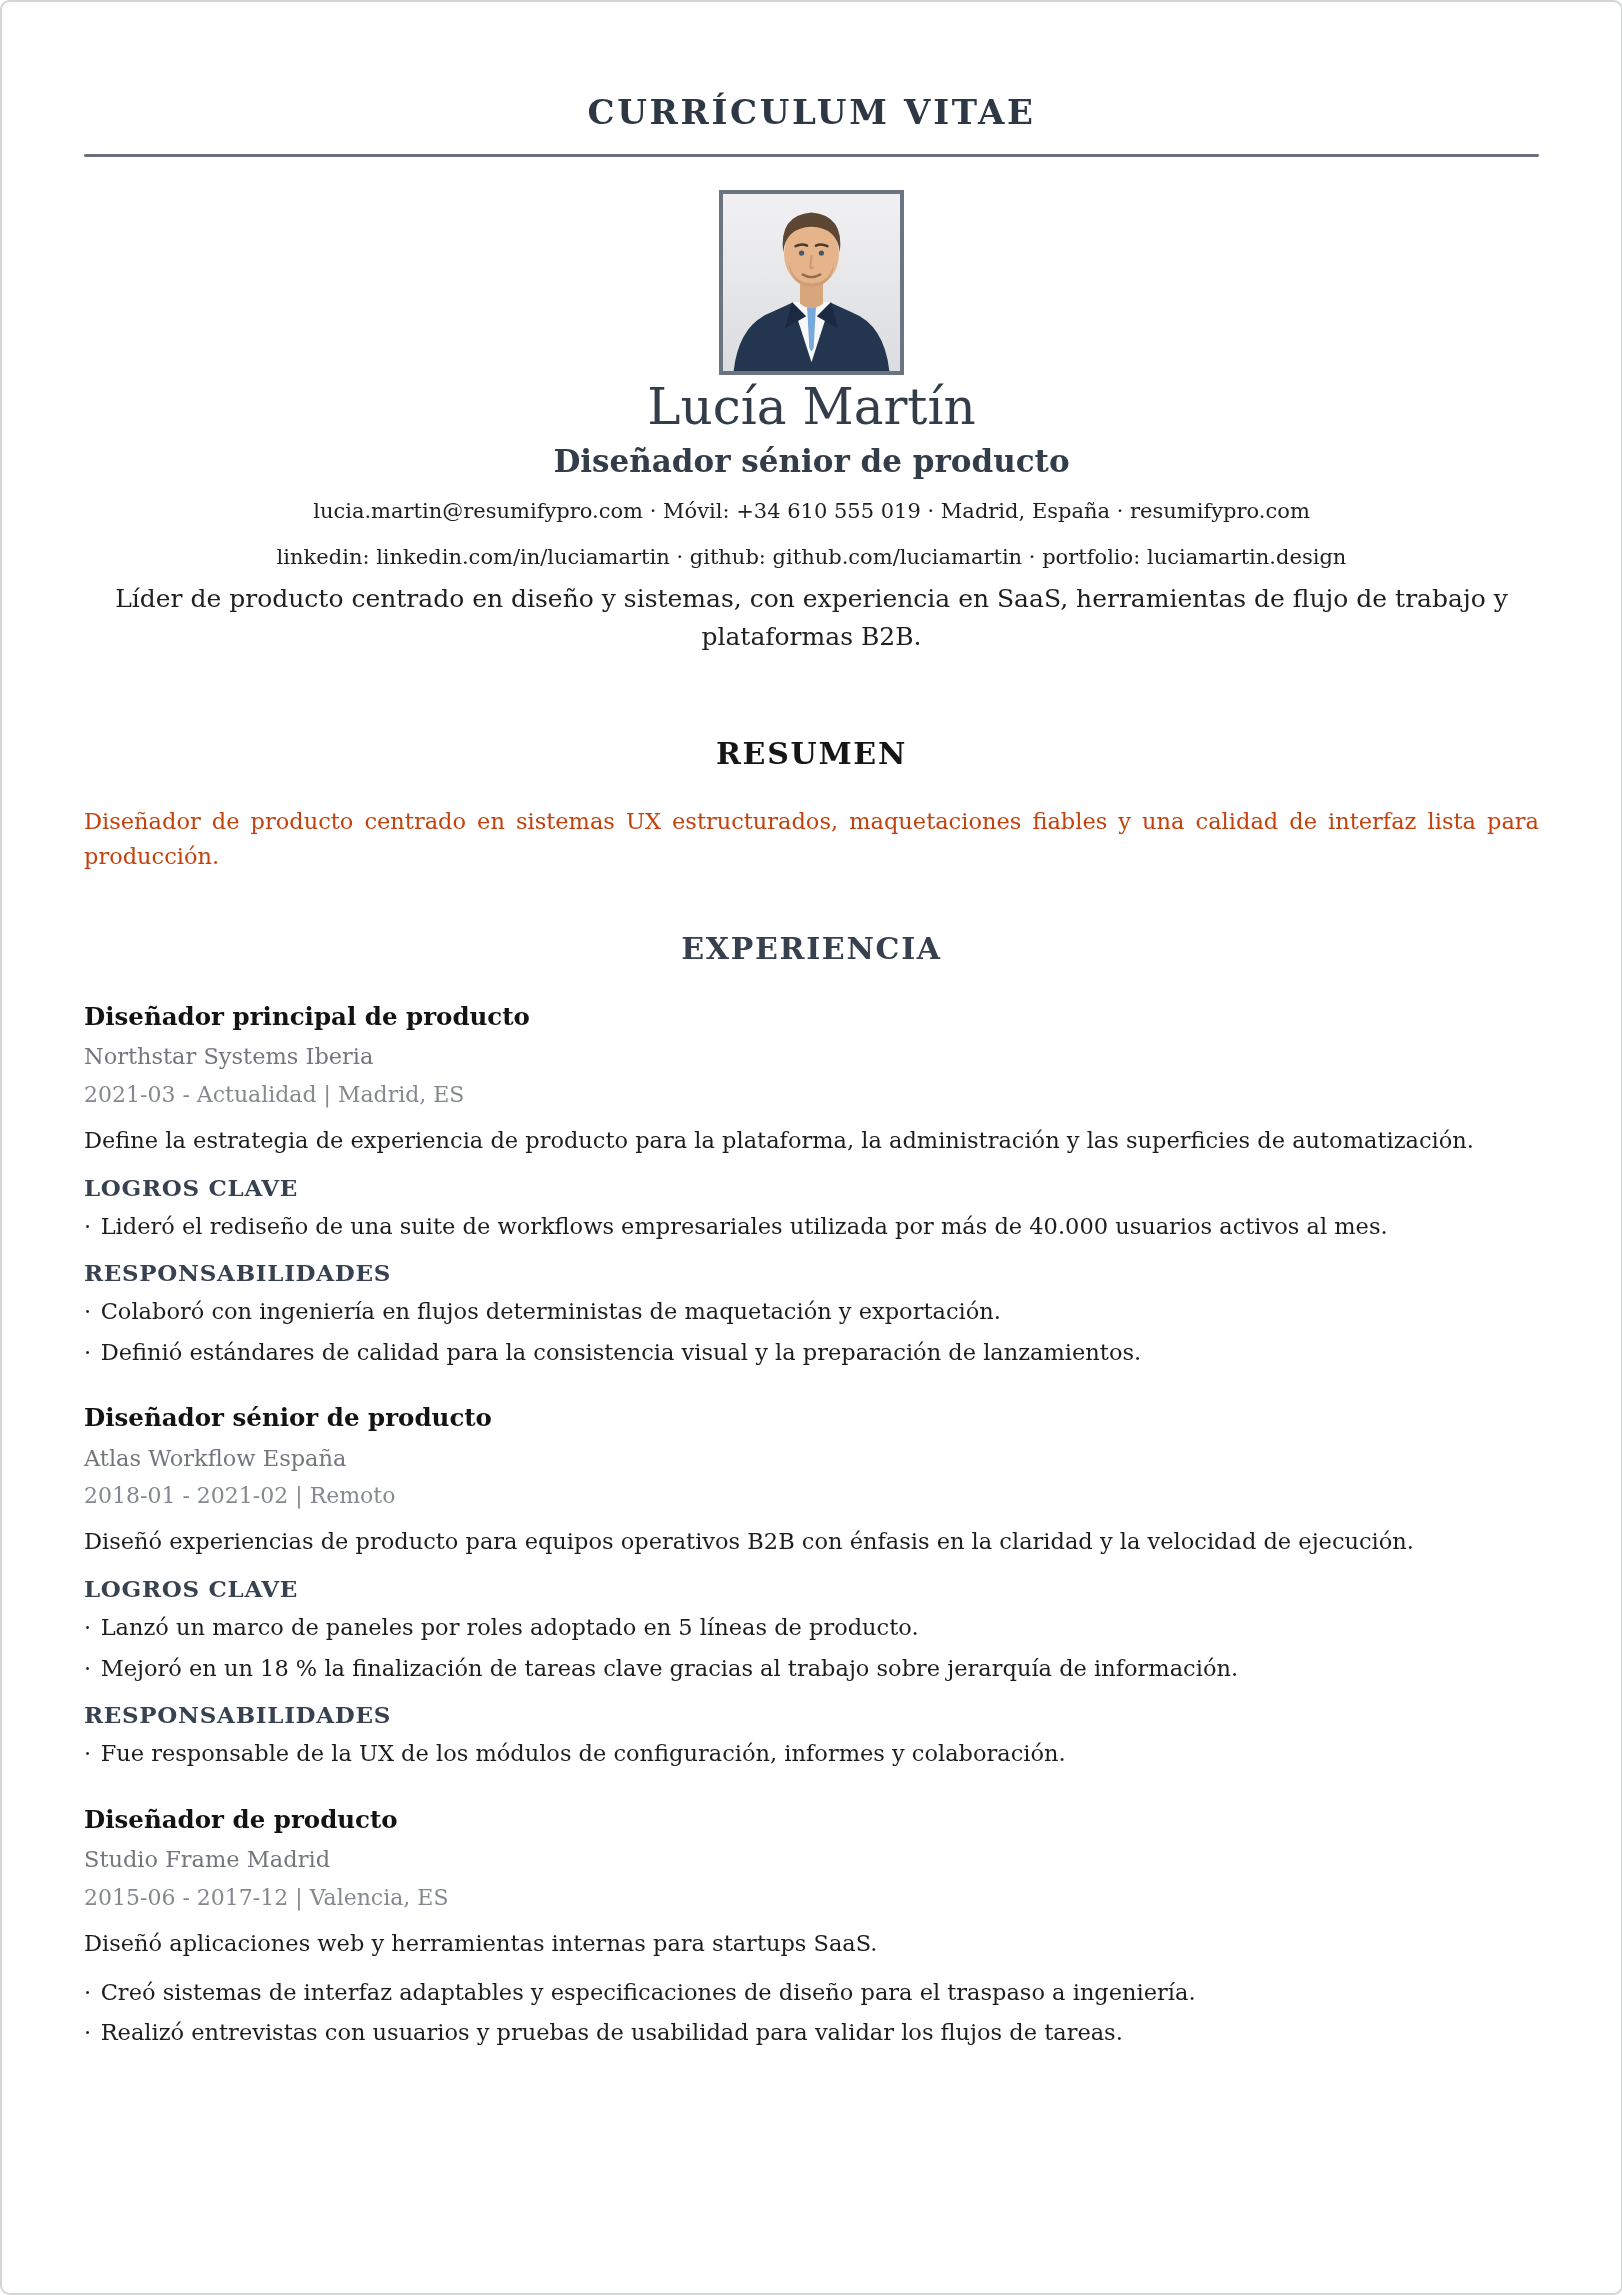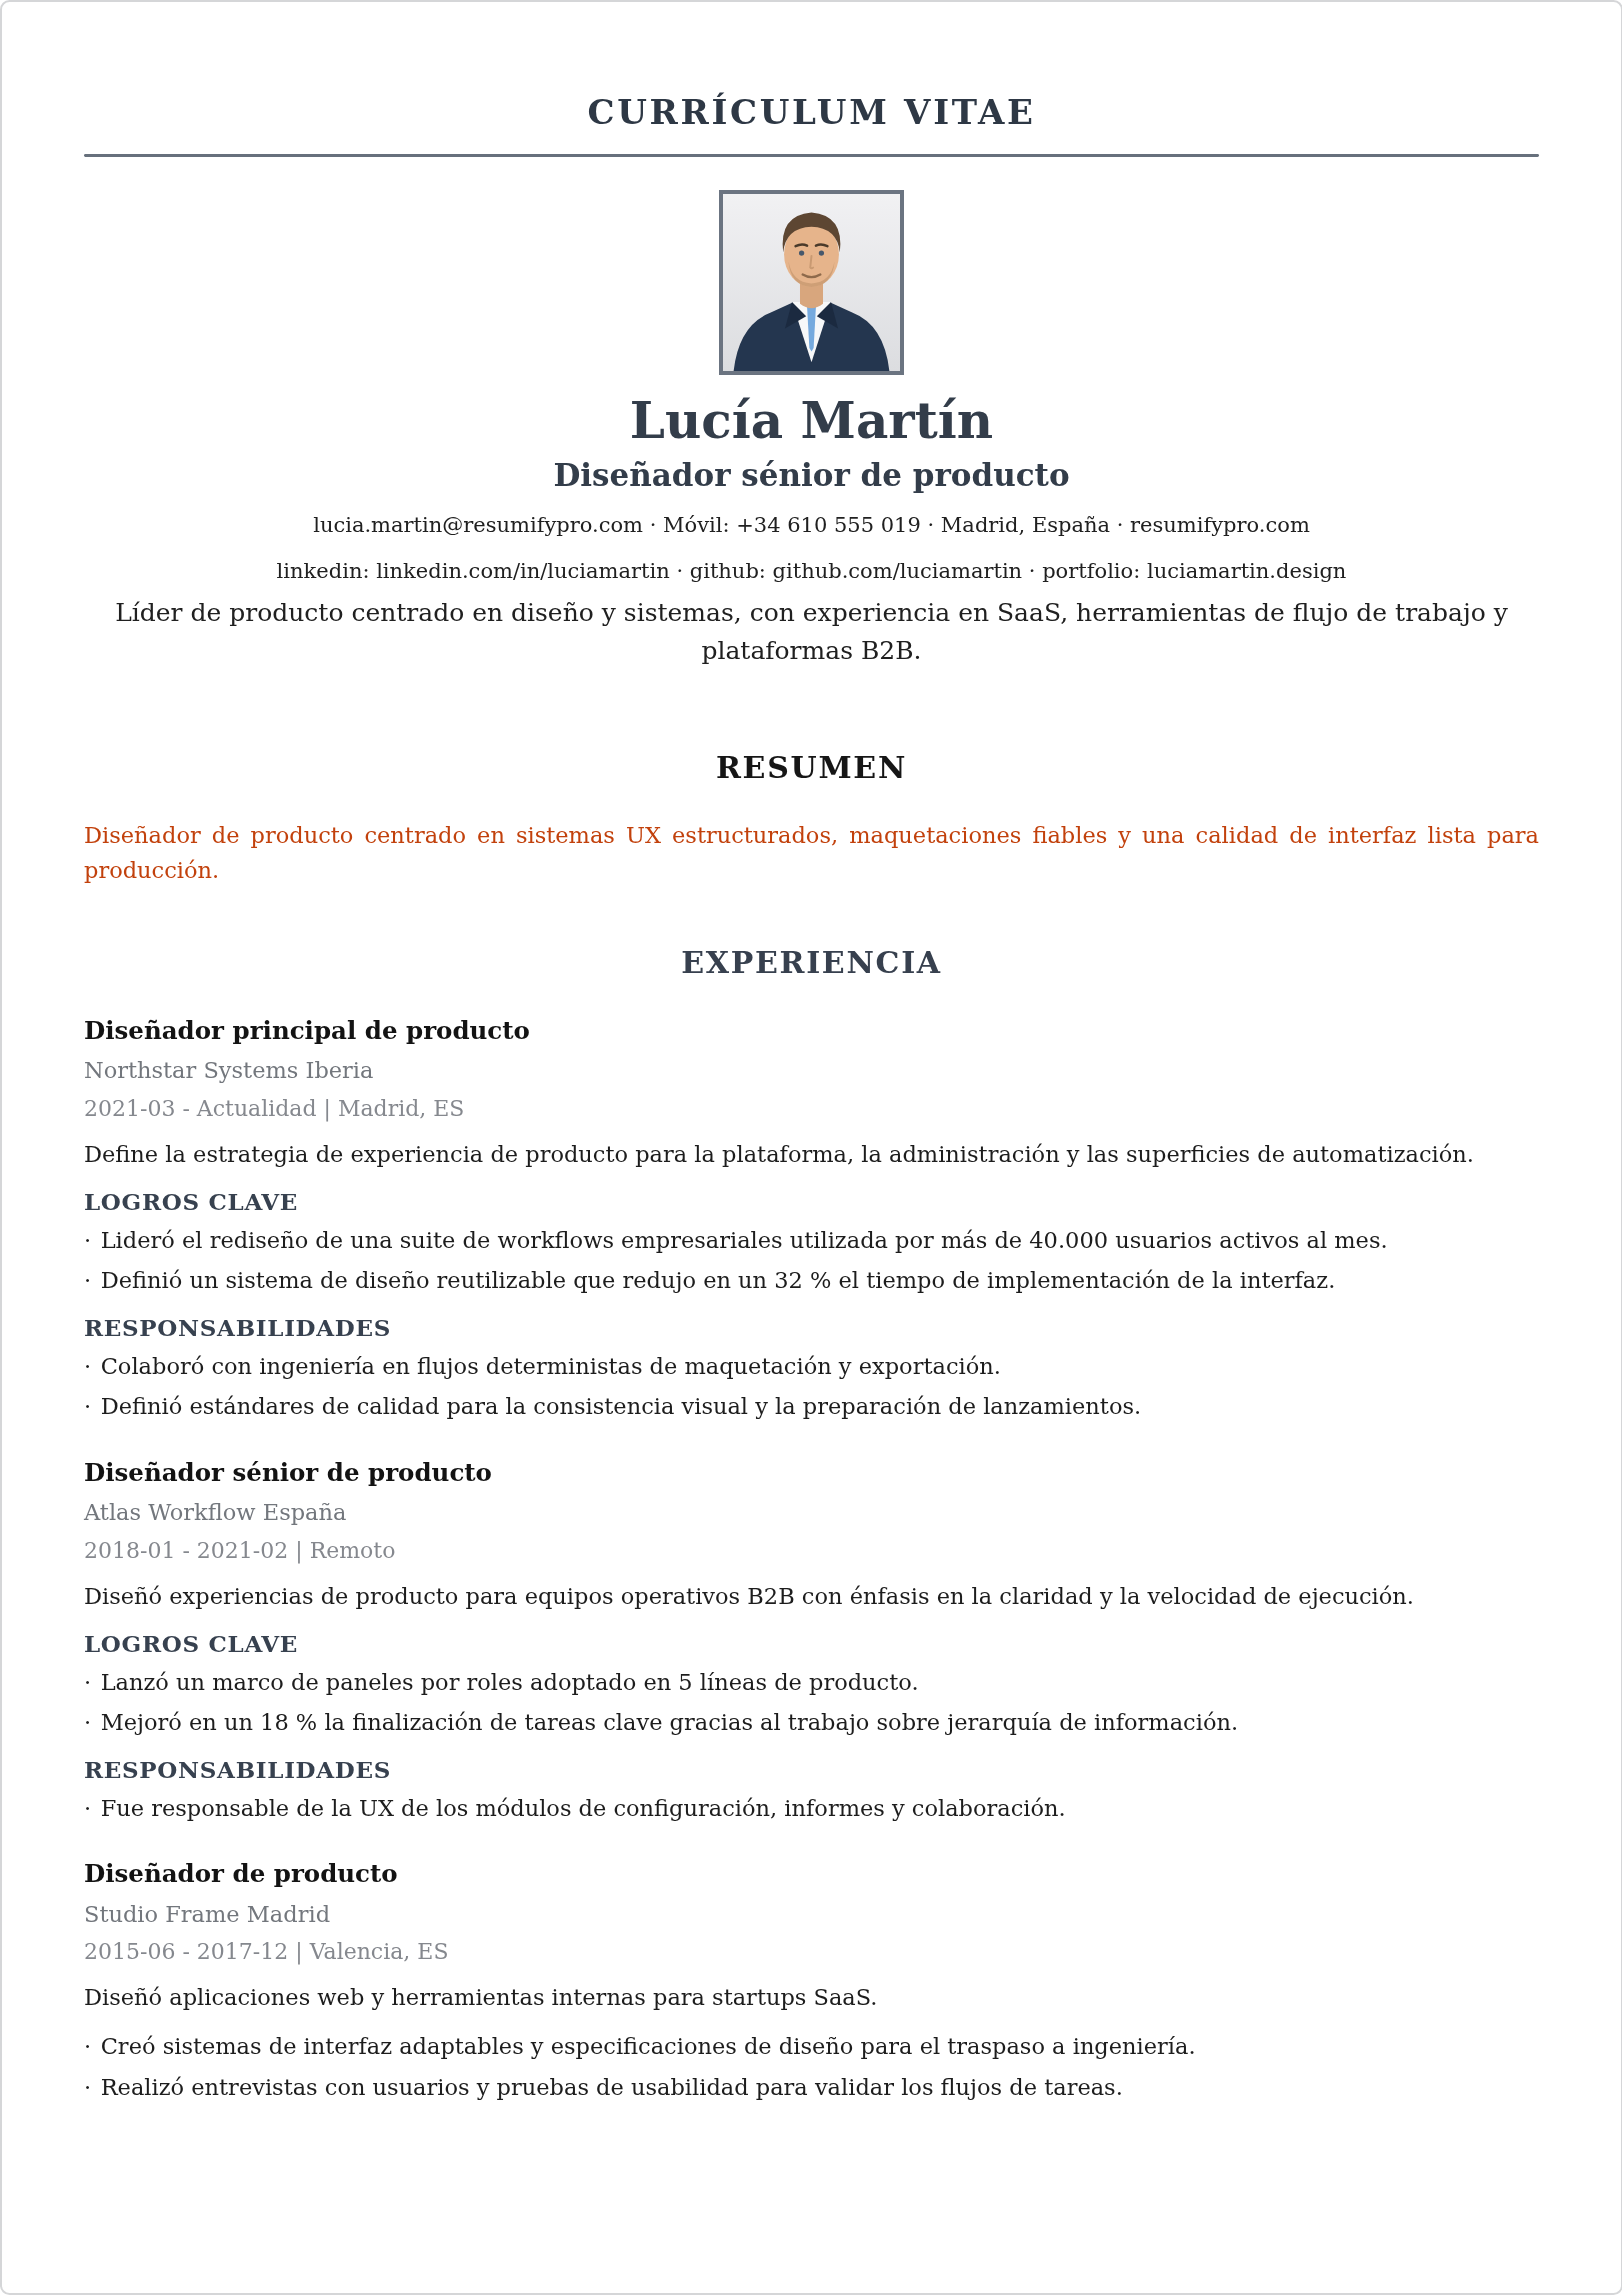--- a/index.html
+++ b/index.html
@@ -30,22 +30,22 @@
   .photo-wrap { display:flex; justify-content:center; margin-top:33px; }
   .photo-frame {
     width:185px; height:185px;
     border:4.8px solid #6b7481;
     background:#e9eaec;
     overflow:hidden;
   }
   .photo-frame svg { display:block; width:100%; height:100%; }
 
   .name {
-    margin-top:18px; text-align:center;
-    font-size:50px; font-weight:700;
+    margin-top:4px; text-align:center;
+    font-size:50px; font-weight:400;
     color:#333d4a; line-height:1.12;
   }
   .role {
     margin-top:5.5px; text-align:center;
     font-size:31px; font-weight:700;
     color:#333d4a; line-height:1.3;
   }
   .contact {
     margin-top:15px; text-align:center;
     font-size:21px; color:#202020; line-height:1.45;
@@ -154,21 +154,20 @@
     </div>
 
     <div class="job">
       <div class="job-title">Diseñador principal de producto</div>
       <div class="job-company">Northstar Systems Iberia</div>
       <div class="job-dates">2021-03 - Actualidad | Madrid, ES</div>
       <div class="job-desc">Define la estrategia de experiencia de producto para la plataforma, la administración y las superficies de automatización.</div>
       <div class="sub-label">LOGROS CLAVE</div>
       <div class="bullets">
         <div class="bullet"><span class="dot">·</span><span>Lideró el rediseño de una suite de workflows empresariales utilizada por más de 40.000 usuarios activos al mes.</span></div>
-        <div class="bullet"><span class="dot">·</span><span>Definió un sistema de diseño reutilizable que redujo en un 32 % el tiempo de implementación de la interfaz.</span></div>
       </div>
       <div class="sub-label">RESPONSABILIDADES</div>
       <div class="bullets">
         <div class="bullet"><span class="dot">·</span><span>Colaboró con ingeniería en flujos deterministas de maquetación y exportación.</span></div>
         <div class="bullet"><span class="dot">·</span><span>Definió estándares de calidad para la consistencia visual y la preparación de lanzamientos.</span></div>
       </div>
     </div>
 
     <div class="job">
       <div class="job-title">Diseñador sénior de producto</div>

